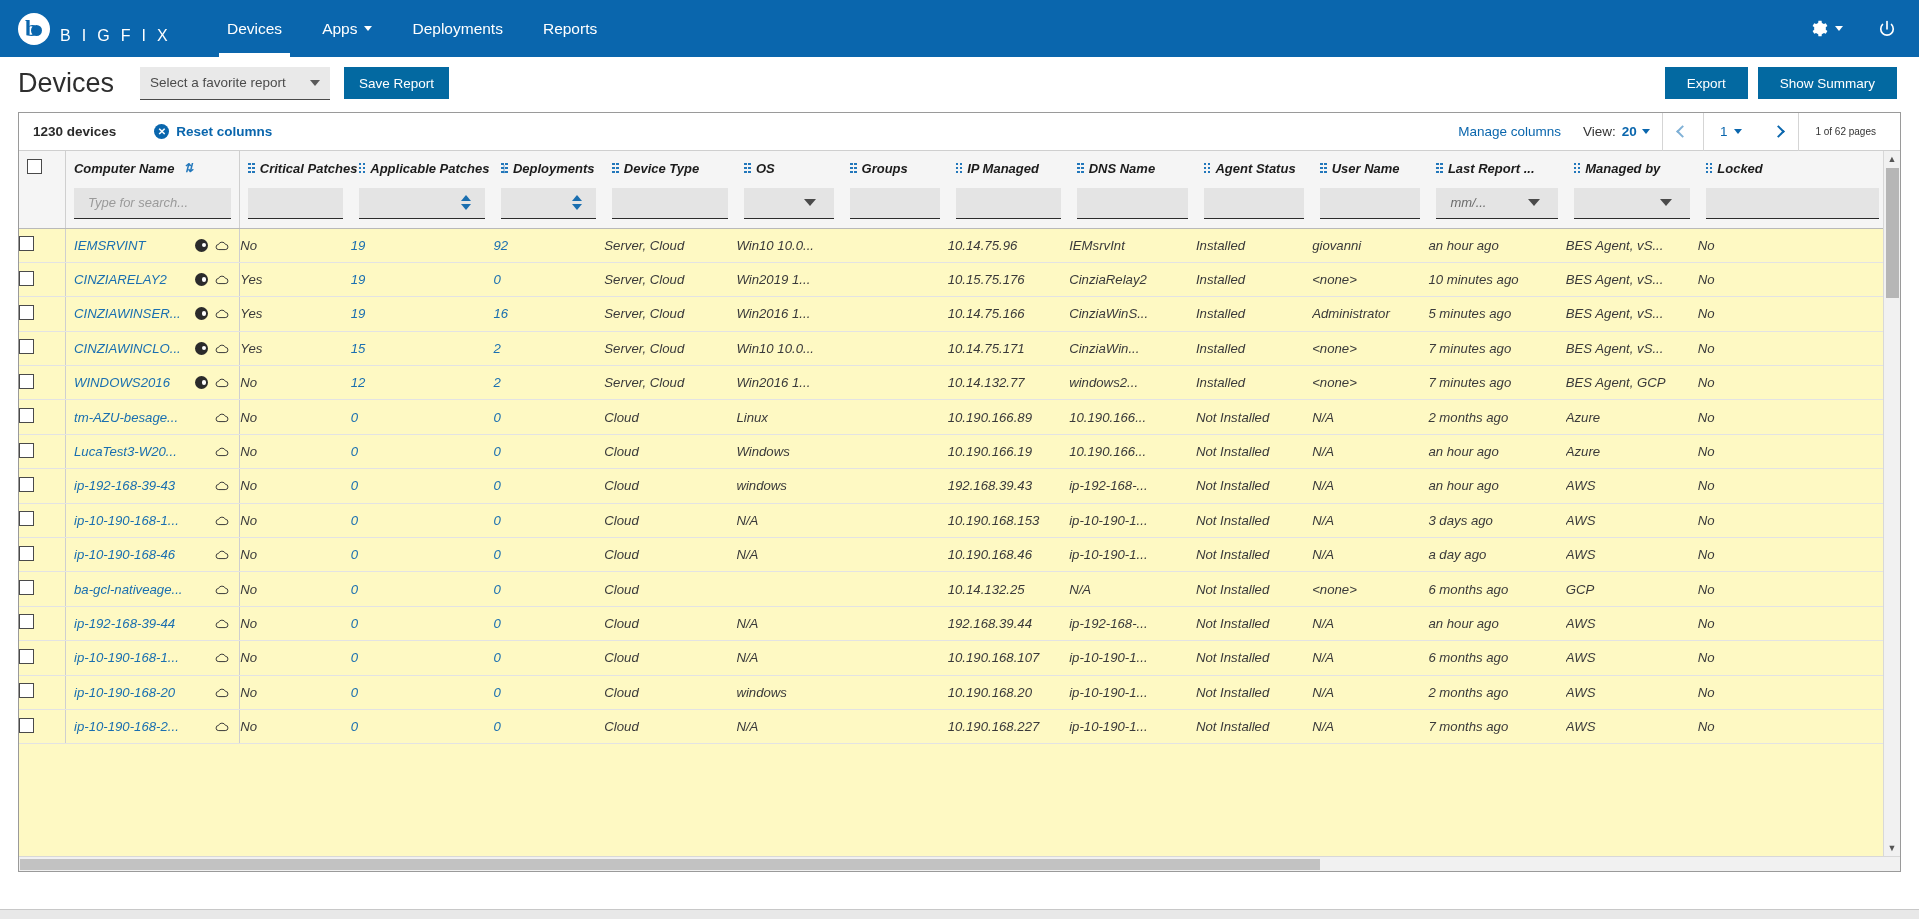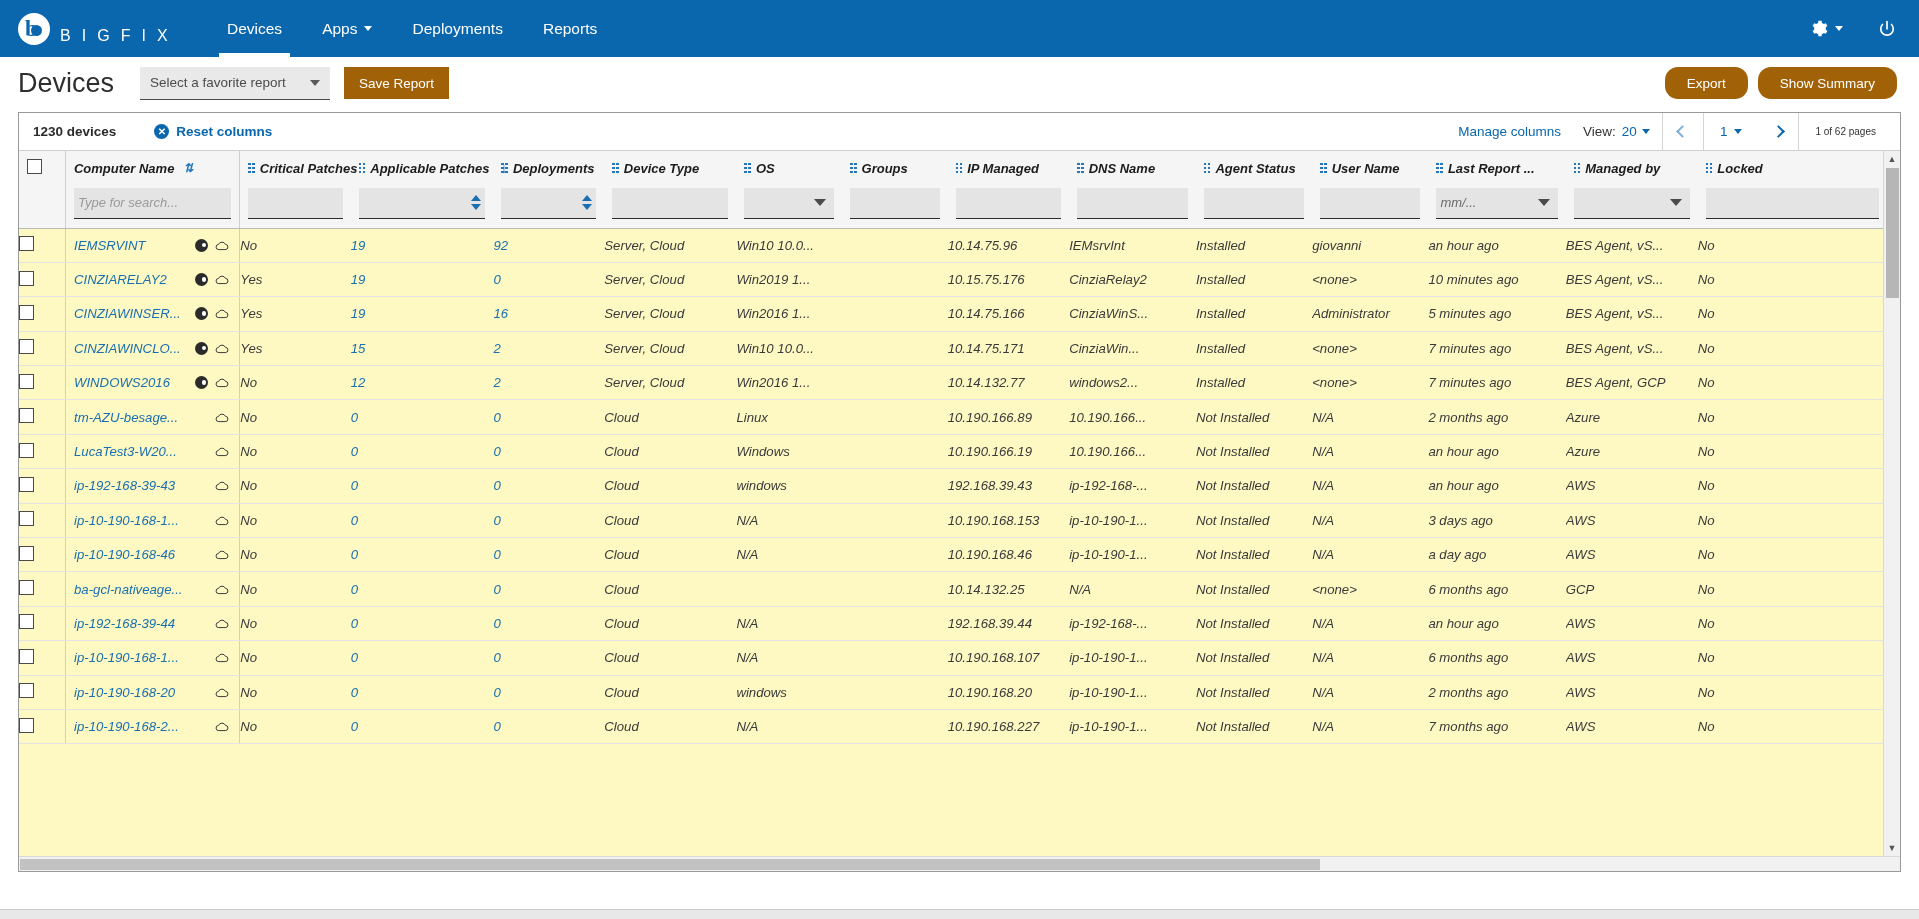--- a/index.html
+++ b/index.html
@@ -77,26 +77,26 @@
     display: flex; align-items: center; justify-content: space-between;
     padding: 0 10px; cursor: pointer;
   }
   .fav-select span { font-size: 13.5px; color: #4b4b4b; }
   .tri-down {
     width: 0; height: 0;
     border-left: 5px solid transparent; border-right: 5px solid transparent;
     border-top: 6px solid #5a5a5a;
   }
   .btn-primary {
-    background: #a16207; color: #fff; border: none;
+    background: #0369a1; color: #fff; border: none;
     height: 32px; padding: 0 15px; font-size: 13.5px;
     cursor: pointer; font-family: inherit;
   }
   .head-right { margin-left: auto; display: flex; gap: 10px; }
-  .btn-primary.wide { padding: 0 22px; border-radius: 13px; }
+  .btn-primary.wide { padding: 0 22px; }
 
   
   .panel {
     margin: 3px 18px 0 18px;
     border: 1px solid #9a9a9a;
     height: 760px;
     display: flex; flex-direction: column;
     background: #fef9c3;
   }
   .toolbar {
@@ -110,21 +110,21 @@
     color: #0a66ad; font-size: 13.5px; font-weight: bold; cursor: pointer;
   }
   .xcircle {
     width: 15px; height: 15px; border-radius: 50%; background: #0a66ad;
     color: #fff; font-size: 10px; display: flex;
     align-items: center; justify-content: center; font-weight: bold;
   }
   .toolbar-right { margin-left: auto; display: flex; align-items: center; height: 38px; }
   .manage-cols { color: #0a66ad; font-size: 13.5px; cursor: pointer; padding-right: 22px; }
   .view-group { display: flex; align-items: center; gap: 6px; font-size: 13.5px; color: #333; padding-right: 12px; }
-  .view-val { color: #0a66ad; display: flex; align-items: center; gap: 5px; cursor: pointer; }
+  .view-val { color: #0a66ad; display: flex; align-items: center; gap: 5px; cursor: pointer; font-weight: bold; }
   .tri-down-sm {
     width: 0; height: 0;
     border-left: 4px solid transparent; border-right: 4px solid transparent;
     border-top: 5px solid #0a66ad;
   }
   .pg-sep { width: 1px; height: 38px; background: #d5d5d5; }
   .pg-btn {
     width: 40px; height: 38px; display: flex; align-items: center;
     justify-content: center; cursor: pointer;
   }
@@ -160,21 +160,21 @@
     grid-template-rows: 2.5px 2.5px 2.5px; gap: 1.5px;
     flex: none;
   }
   .grip i { background: #2277bb; display: block; }
   .sort-updown { color: #2277bb; font-size: 12px; margin-left: 4px; letter-spacing: -2px; }
   .sort-down { color: #2277bb; font-size: 14px; margin-left: 6px; }
 
   .filt {
     height: 31px; background: #e4e4e4;
     border-bottom: 1.5px solid #2b2b2b; width: 100%;
-    display: flex; align-items: center; padding: 0 4px;
+    display: flex; align-items: center; padding: 0 14px;
     font-size: 13px; color: #8b8b8b; position: relative; cursor: text;
   }
   .filt.sel { cursor: pointer; justify-content: flex-end; }
   .filt .ph { color: #9a9a9a; font-size: 13px; }
   .stepper {
     margin-left: auto; display: flex; flex-direction: column;
     align-items: center; gap: 3px;
   }
   .st-up { width:0;height:0;border-left:5px solid transparent;border-right:5px solid transparent;border-bottom:6px solid #1a6fb0; }
   .st-dn { width:0;height:0;border-left:5px solid transparent;border-right:5px solid transparent;border-top:6px solid #1a6fb0; }

